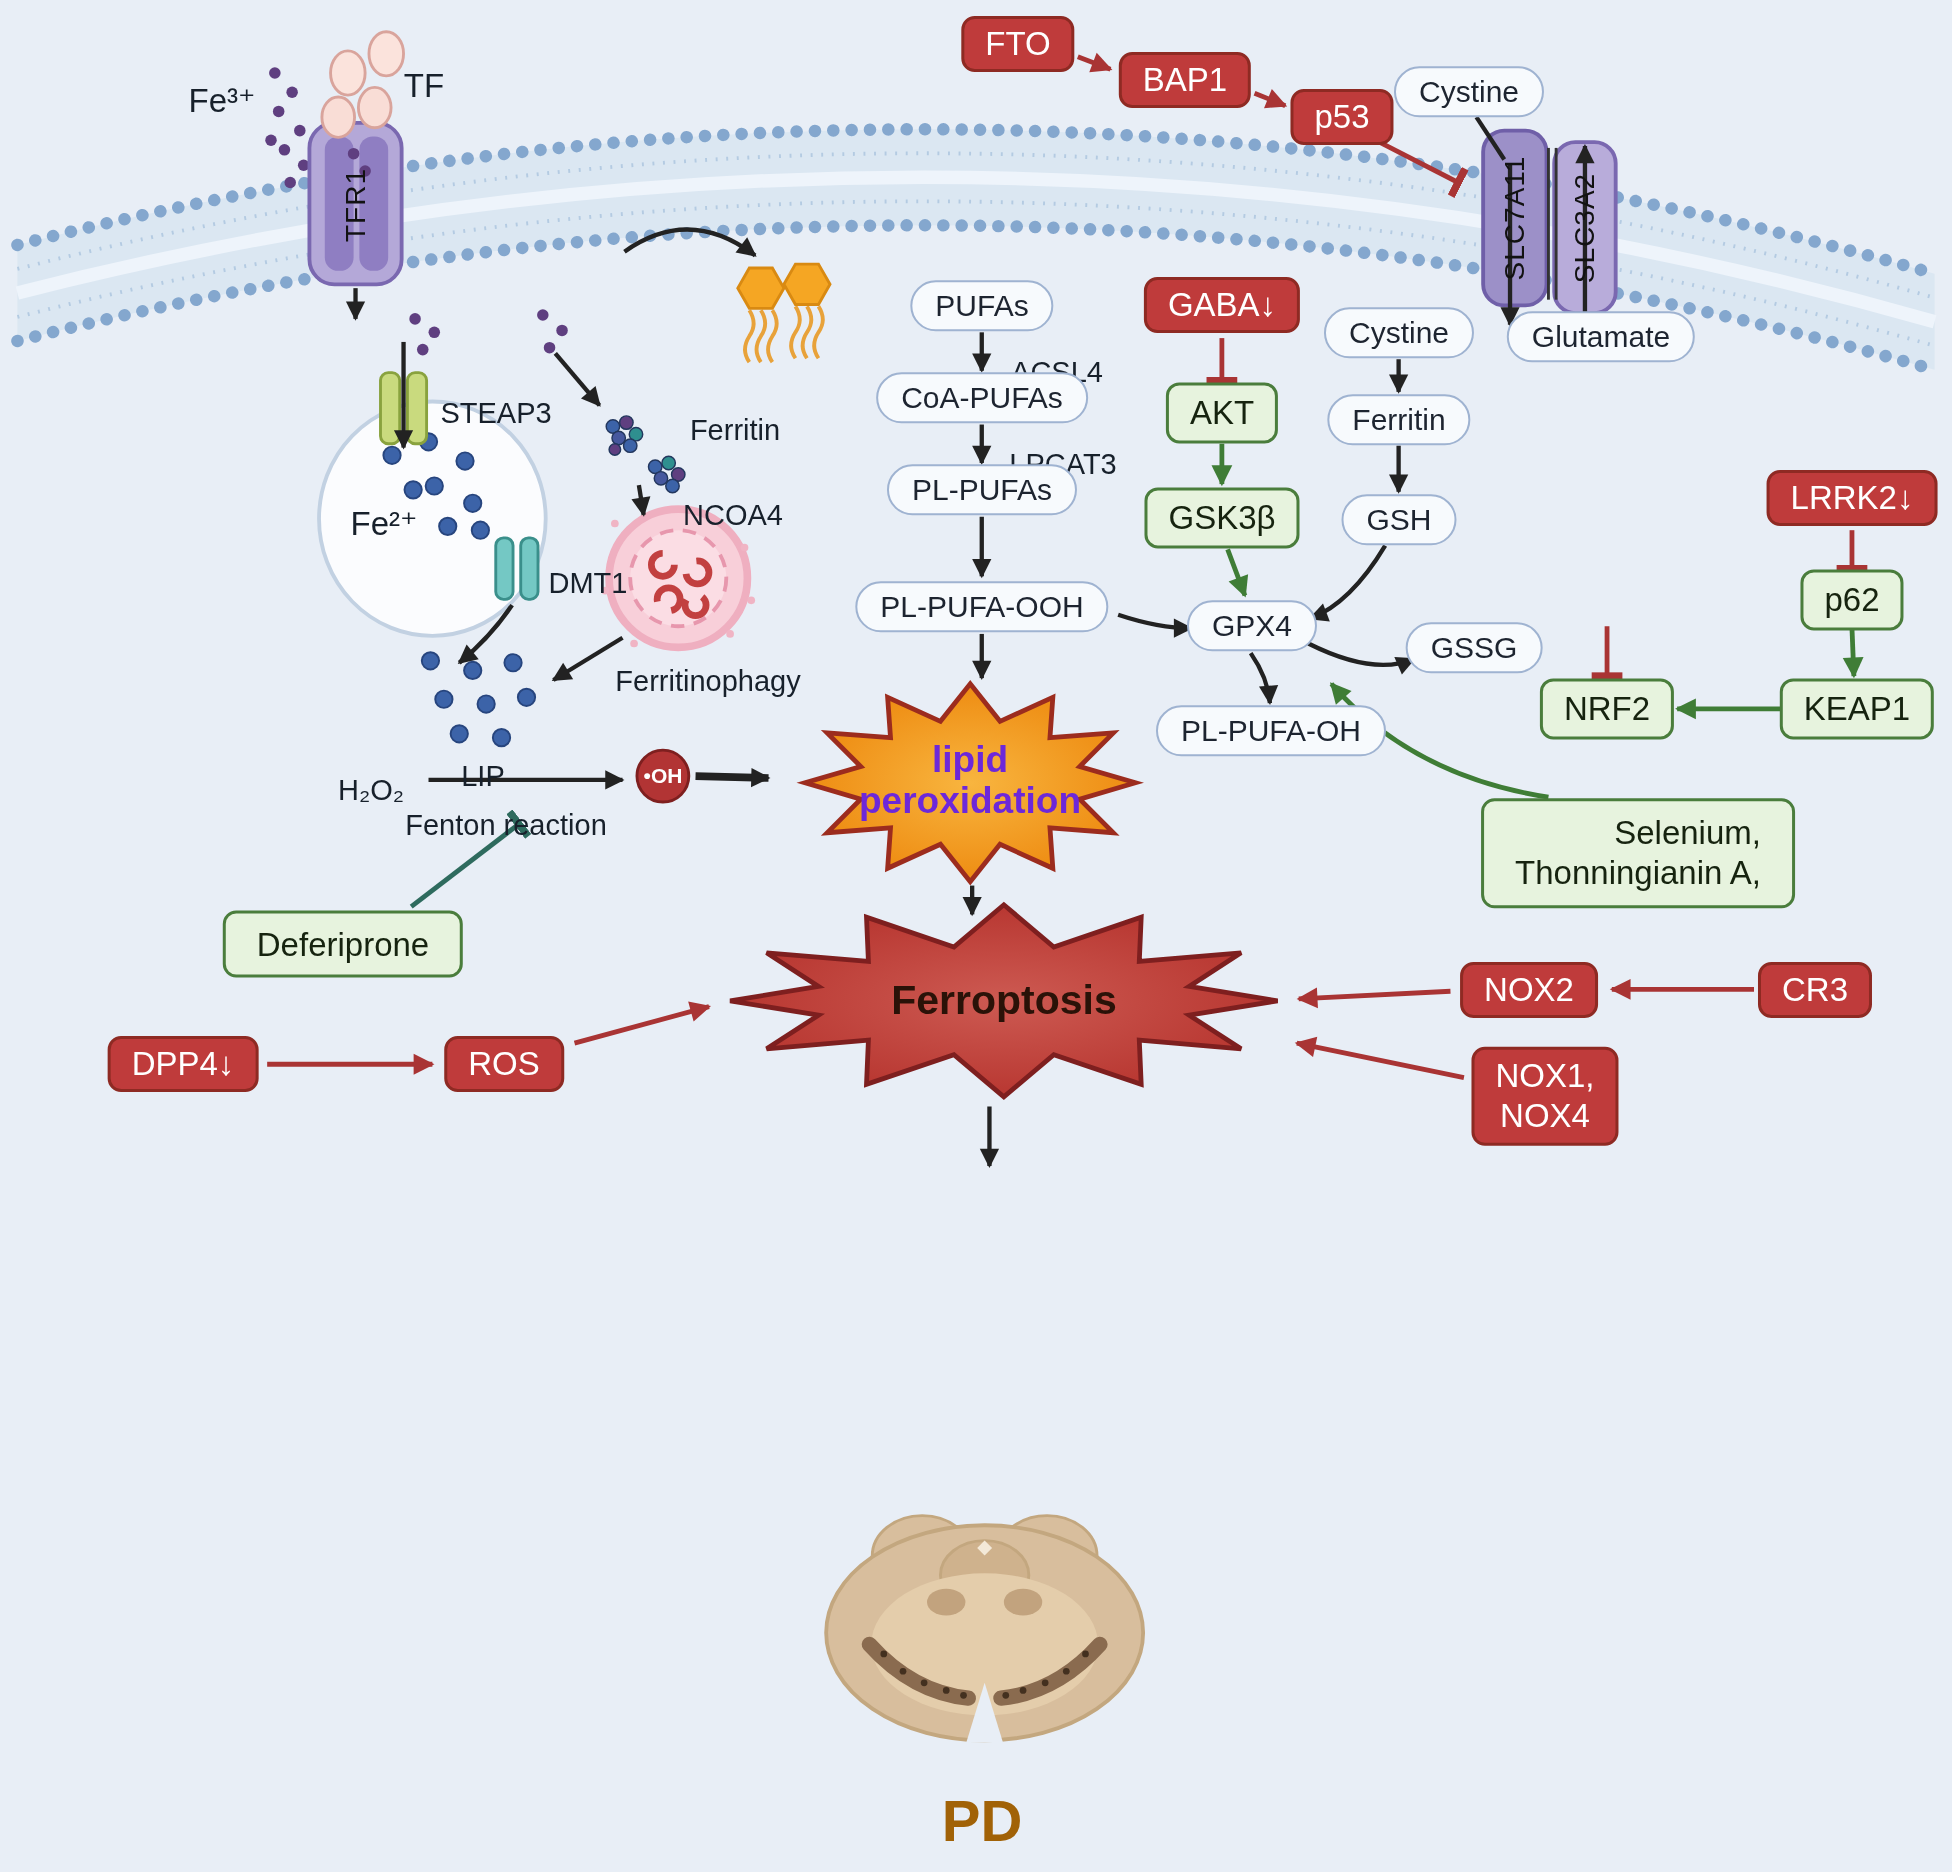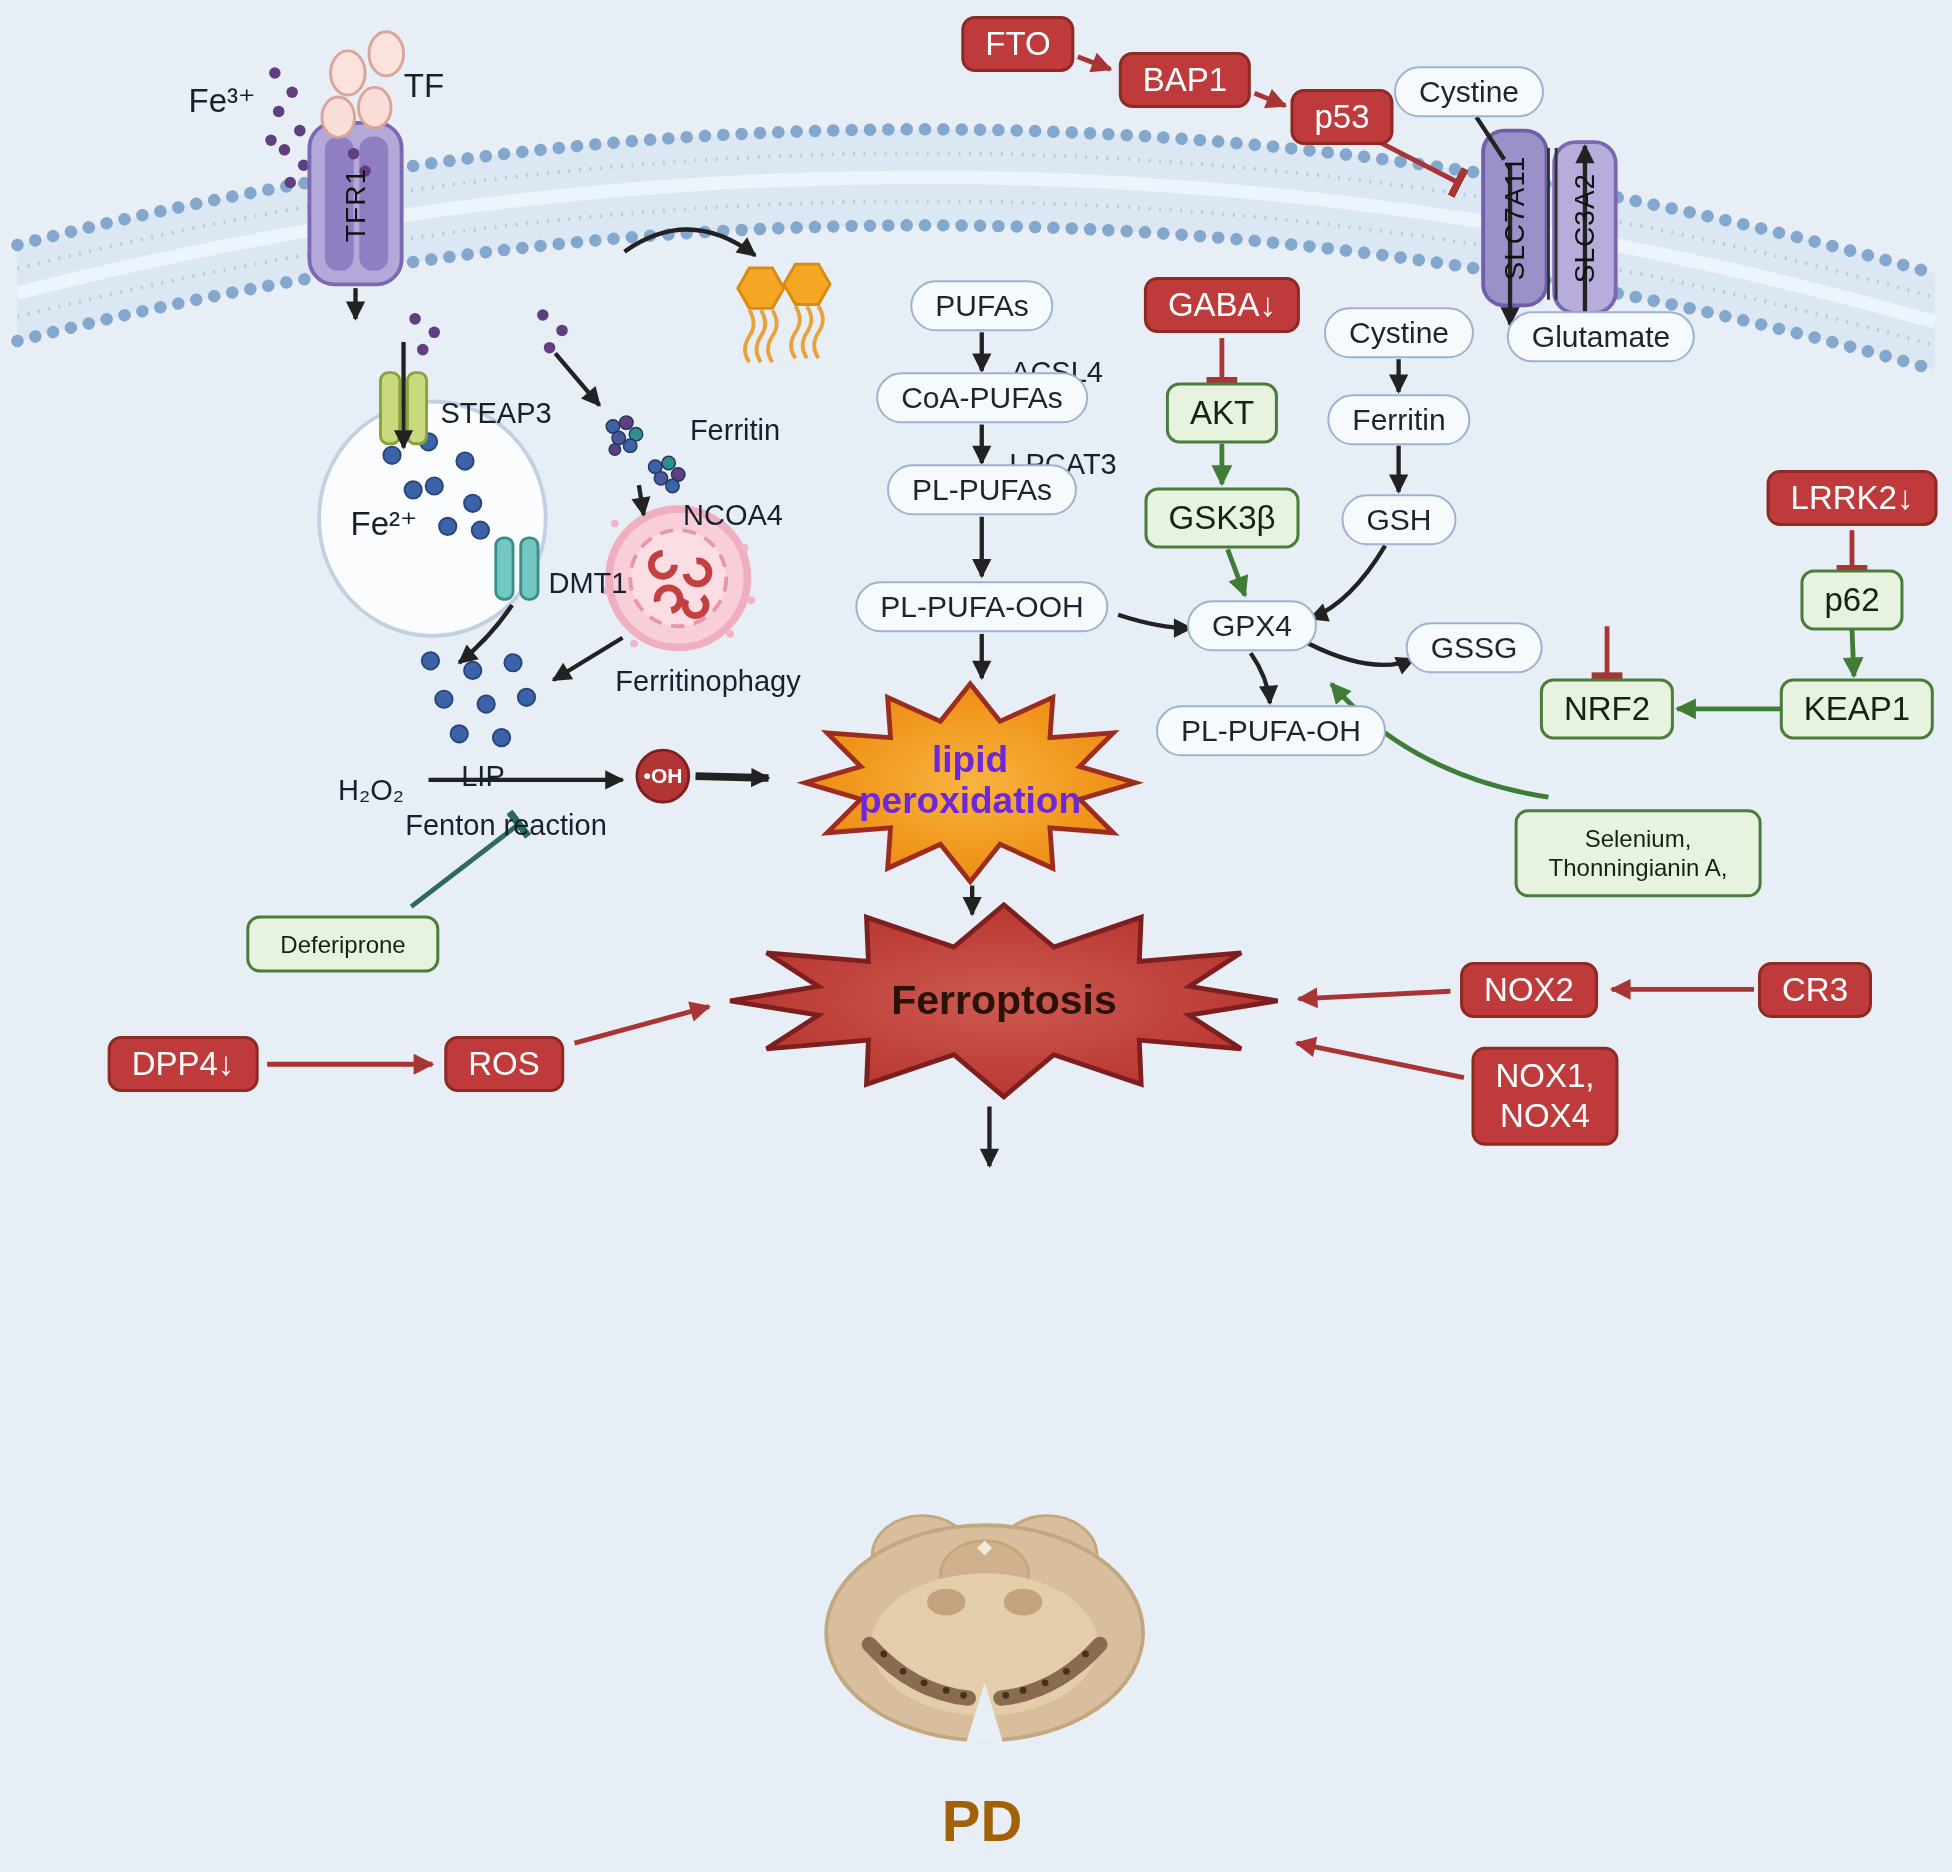--- a/index.html
+++ b/index.html
@@ -10,21 +10,21 @@
   .vlabel{position:absolute;transform:translate(-50%,-50%) rotate(-90deg);white-space:nowrap;
           font-size:28px;color:#121212;letter-spacing:1px;z-index:4;}
   .lbl{font-size:29px;color:#17202b;margin-top:16px;}
   .lbl-big{font-size:33px;color:#17202b;}
   .pill{background:var(--pill_bg,#f7fafd);border:2.9px solid var(--pill_border,#9fb3d1);
         border-radius:960px;padding:6.7px 23px;font-size:30px;color:#1d2430;}
   .rbox{background:var(--red_box_bg,#bf3b3b);border:3.8px solid var(--red_box_border,#8e2a23);
         border-radius:13.4px;padding:6px 21px;font-size:33px;color:#ffffff;}
   .gbox{background:var(--green_box_bg,#e7f3de);border:3.8px solid var(--green_box_border,#4a7d3c);
         border-radius:13.4px;padding:8.6px 21px;font-size:33px;color:#16230f;}
-  .big{font-size:24px;padding:11.5px 31px;}
+  .big{font-size:33px;padding:11.5px 31px;text-align:right;}
   .multi{line-height:1.22;}
   .star-text{color:#6d28d9;font-weight:bold;font-size:37px;line-height:1.12;z-index:5;}
   .ferro-text{color:#2a1208;font-weight:bold;font-size:41px;z-index:5;}
   .oh-text{color:#fff;font-weight:bold;font-size:21px;z-index:5;}
   .pd{font-size:58px;font-weight:bold;color:#a16207;}
 </style>
 </head>
 <body>
 
 <div class="stage">

